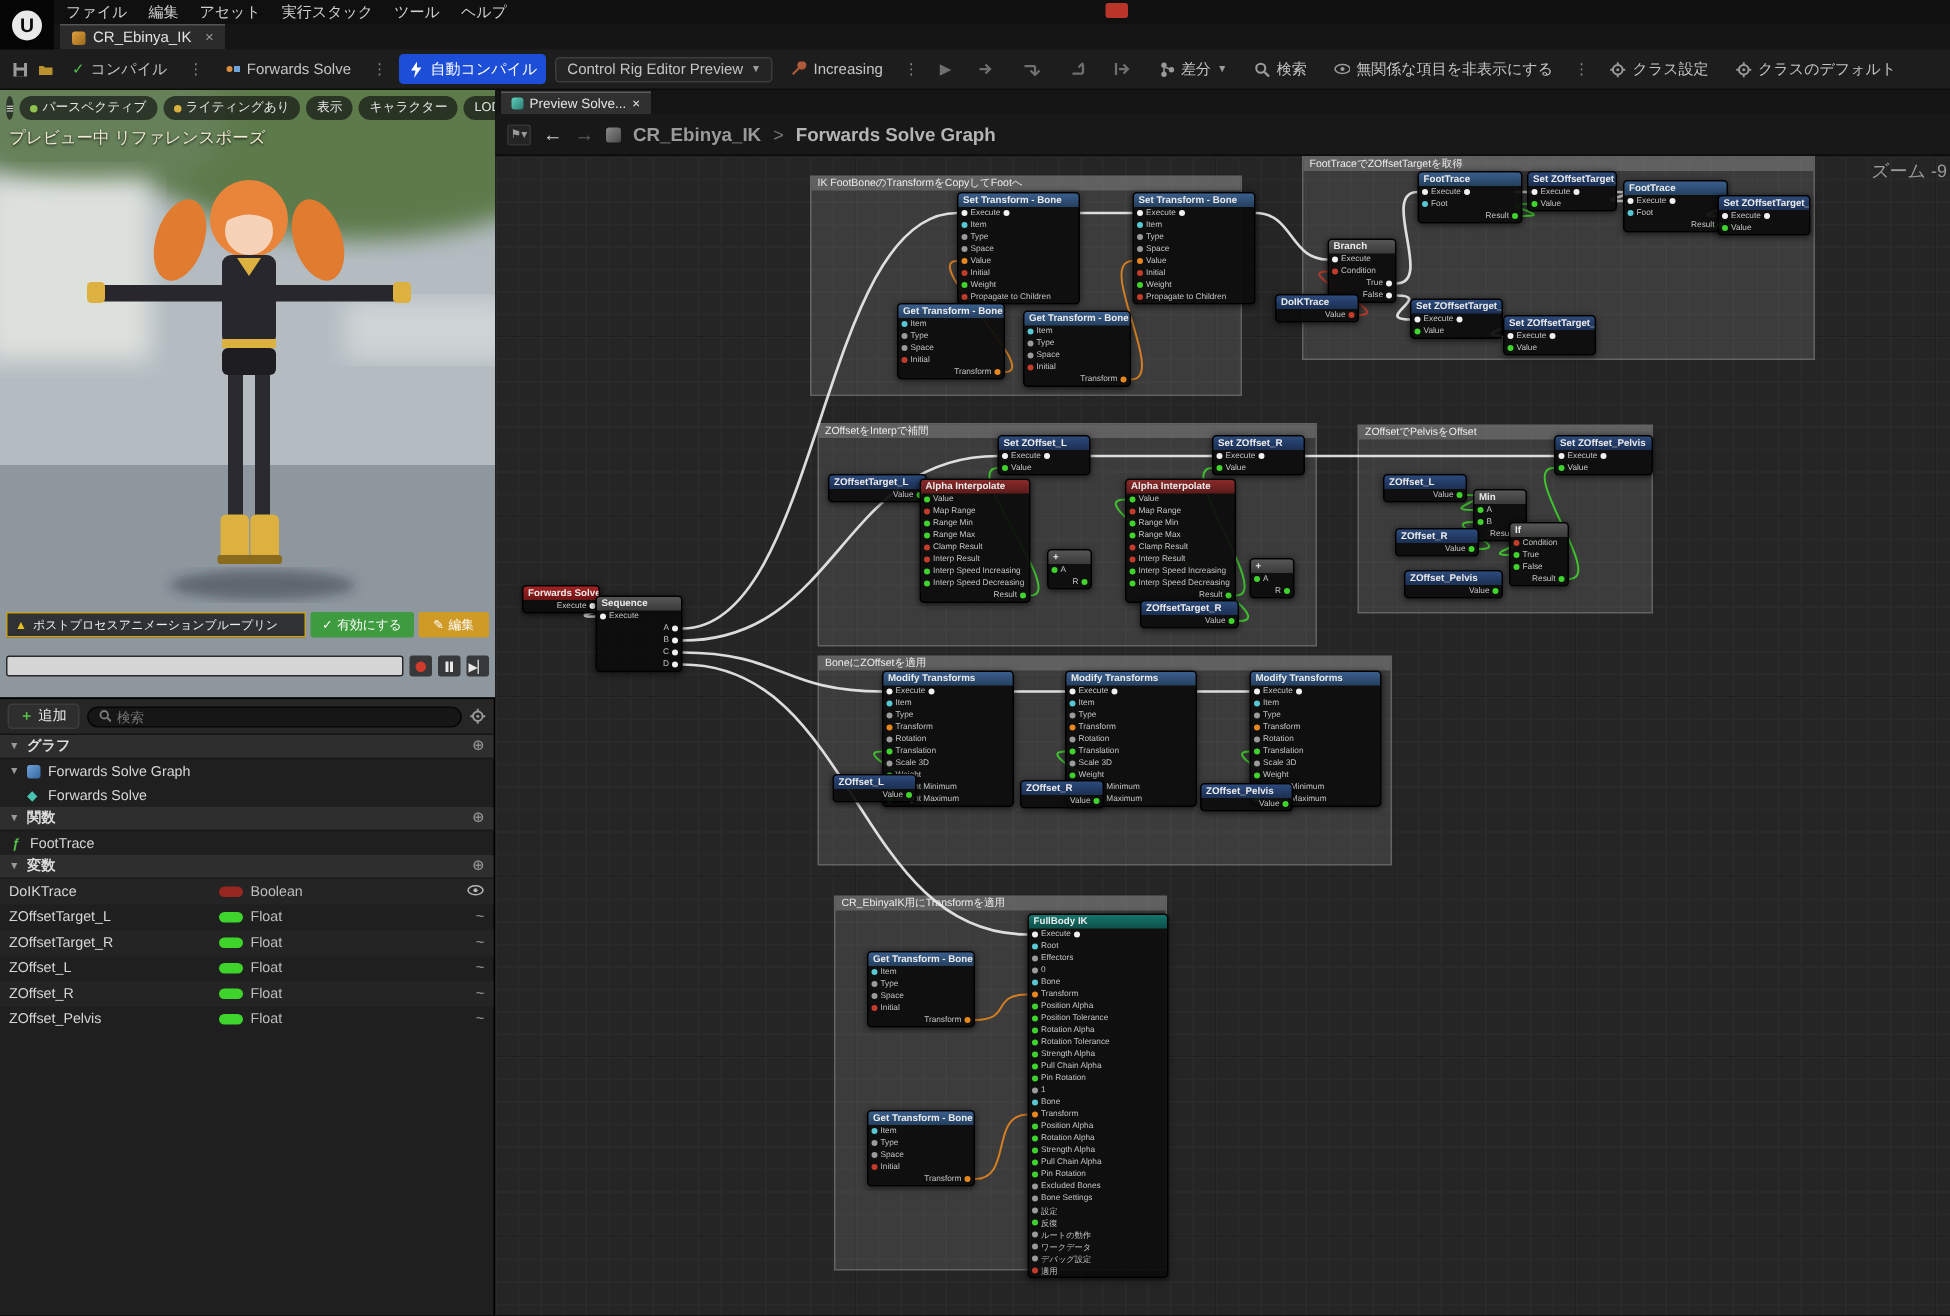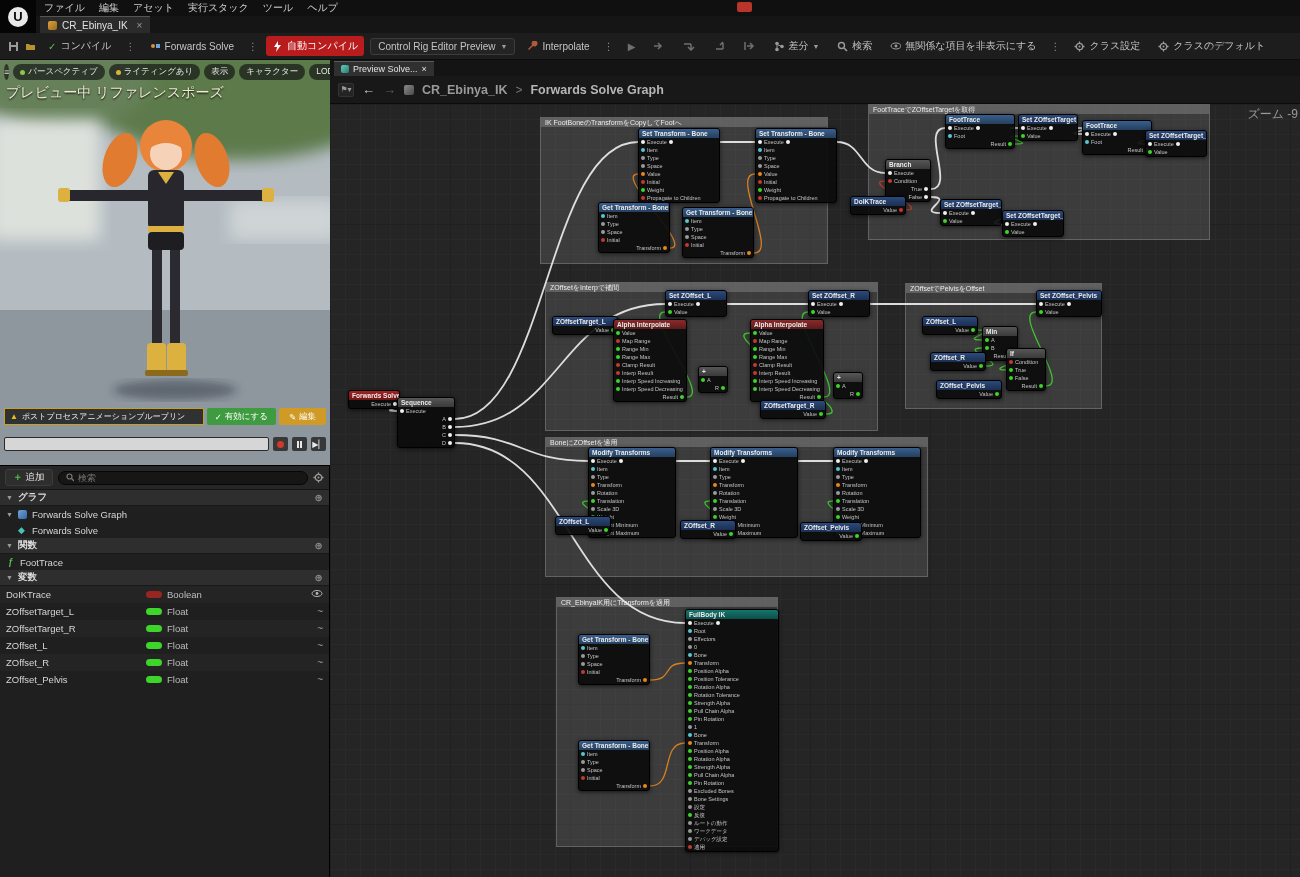--- a/index.html
+++ b/index.html
@@ -12,36 +12,36 @@
   #ue-logo{position:absolute;left:0;top:0;width:36px;height:33px;background:#050505;display:flex;align-items:center;justify-content:center;z-index:5;}
   #ue-logo .circ{width:20px;height:20px;border-radius:50%;background:#e9e9e9;color:#0a0a0a;font-weight:bold;font-size:13px;display:flex;align-items:center;justify-content:center;}
   #red-badge{position:absolute;left:737px;top:2px;width:15px;height:10px;background:#b9352a;border-radius:2px;}
   #tabbar{position:absolute;left:0;top:16px;width:1300px;height:17px;background:#151515;display:flex;align-items:flex-end;padding-left:40px;}
   .asset-tab{height:17px;background:#2b2b2b;border-top:1px solid #555;display:flex;align-items:center;gap:5px;padding:0 8px;font-size:10px;color:#e2e2e2;}
   .asset-tab .tab-ico{width:9px;height:9px;border-radius:2px;background:linear-gradient(135deg,#e2a13b,#9a6a1e);}
   .asset-tab .tab-x{color:#9a9a9a;font-size:10px;margin-left:4px;}
 
   #toolbar{position:absolute;left:0;top:33px;width:1300px;height:27px;background:#1d1d1d;border-bottom:1px solid #0c0c0c;display:flex;align-items:center;gap:6px;padding:0 8px;font-size:10px;color:#c4c4c4;}
   .tb-btn{display:flex;align-items:center;gap:4px;padding:3px 6px;border-radius:3px;cursor:default;white-space:nowrap;}
-  .tb-primary{background:#b91c1c;color:#fff;}
+  .tb-primary{background:#1d4ed8;color:#fff;}
   .tb-drop{border:1px solid #3c3c3c;background:#242424;padding:2px 7px;border-radius:3px;display:flex;gap:5px;align-items:center;}
   .kebab{color:#8a8a8a;font-size:10px;padding:0 2px;}
   .tb-ico{display:inline-flex;width:11px;height:11px;align-items:center;justify-content:center;flex:none;}
   .chk{color:#56c24a;font-weight:bold;font-size:10px;}
   .dim{color:#6f6f6f;}
   .caret{font-size:7px;color:#9a9a9a;}
 
   
   #viewport{position:absolute;left:0;top:60px;width:330px;height:405px;background:#555;overflow:hidden;}
   #vp-scene{position:absolute;inset:0;}
   #vp-top{position:absolute;left:4px;top:4px;right:2px;display:flex;gap:4px;align-items:center;z-index:4;}
   .vp-pill{background:rgba(15,15,15,0.65);color:#e6e6e6;font-size:8.5px;padding:2px 7px;border-radius:9px;white-space:nowrap;display:flex;align-items:center;gap:3px;}
   .vp-pill .dot{width:5px;height:5px;border-radius:50%;background:#8fc34d;}
   #vp-menu-btn{width:16px;height:16px;border-radius:50%;background:rgba(15,15,15,0.65);color:#ddd;font-size:9px;display:flex;align-items:center;justify-content:center;}
-  #vp-status{position:absolute;left:6px;top:24px;font-size:14px;color:#f0ead2;z-index:4;text-shadow:0 1px 2px #000;}
+  #vp-status{position:absolute;left:6px;top:24px;font-size:11px;color:#f0ead2;z-index:4;text-shadow:0 1px 2px #000;}
   #vp-bottom{position:absolute;left:4px;right:4px;bottom:40px;display:flex;gap:3px;z-index:4;}
   #pp-box{flex:1;border:1px solid #c8a21e;background:rgba(10,10,10,0.72);color:#eee;font-size:8px;display:flex;align-items:center;gap:4px;padding:2px 5px;white-space:nowrap;overflow:hidden;}
   #pp-box .warn{color:#e6c11e;font-size:8px;}
   #btn-enable{background:#3f9b3f;color:#fff;font-size:8.5px;display:flex;align-items:center;gap:3px;padding:2px 8px;border-radius:2px;white-space:nowrap;}
   #btn-edit{background:#cf9a25;color:#fff;font-size:8.5px;display:flex;align-items:center;gap:3px;padding:2px 10px;border-radius:2px;white-space:nowrap;}
   #vp-playrow{position:absolute;left:4px;right:4px;bottom:14px;display:flex;gap:4px;align-items:center;z-index:4;}
   #anim-field{flex:1;height:14px;background:#d6d6d6;border:1px solid #2a2a2a;border-radius:2px;}
   .pb-btn{width:15px;height:14px;background:rgba(15,15,15,0.7);border-radius:2px;display:flex;align-items:center;justify-content:center;color:#e8e8e8;font-size:8px;}
   .rec-dot{width:7px;height:7px;border-radius:50%;background:#d03a2a;}
   .pause-bars{display:flex;gap:1px;}
@@ -175,21 +175,21 @@
     <div class="tb-drop">
       <span>Control Rig Editor Preview</span>
       <span class="caret">▼</span>
     </div>
     <div class="tb-btn">
       <span class="tb-ico">
           <svg width="11" height="11">
             <path d="M2 9 L6 5 A3 3 0 1 0 5 4 L1 8 Z" fill="#b05a3a"></path>
           </svg>
         </span>
-      <span>Interpolate</span>
+      <span>Increasing</span>
     </div>
     <span class="kebab">⋮</span>
     <span class="tb-btn dim">▶</span>
     <span class="tb-btn dim">
         <svg width="12" height="10">
           <path d="M1 5 L8 5 M5 2 L8 5 L5 8" stroke="#6f6f6f" fill="none" stroke-width="1.5"></path>
         </svg>
       </span>
     <span class="tb-btn dim">
         <svg width="12" height="10">

